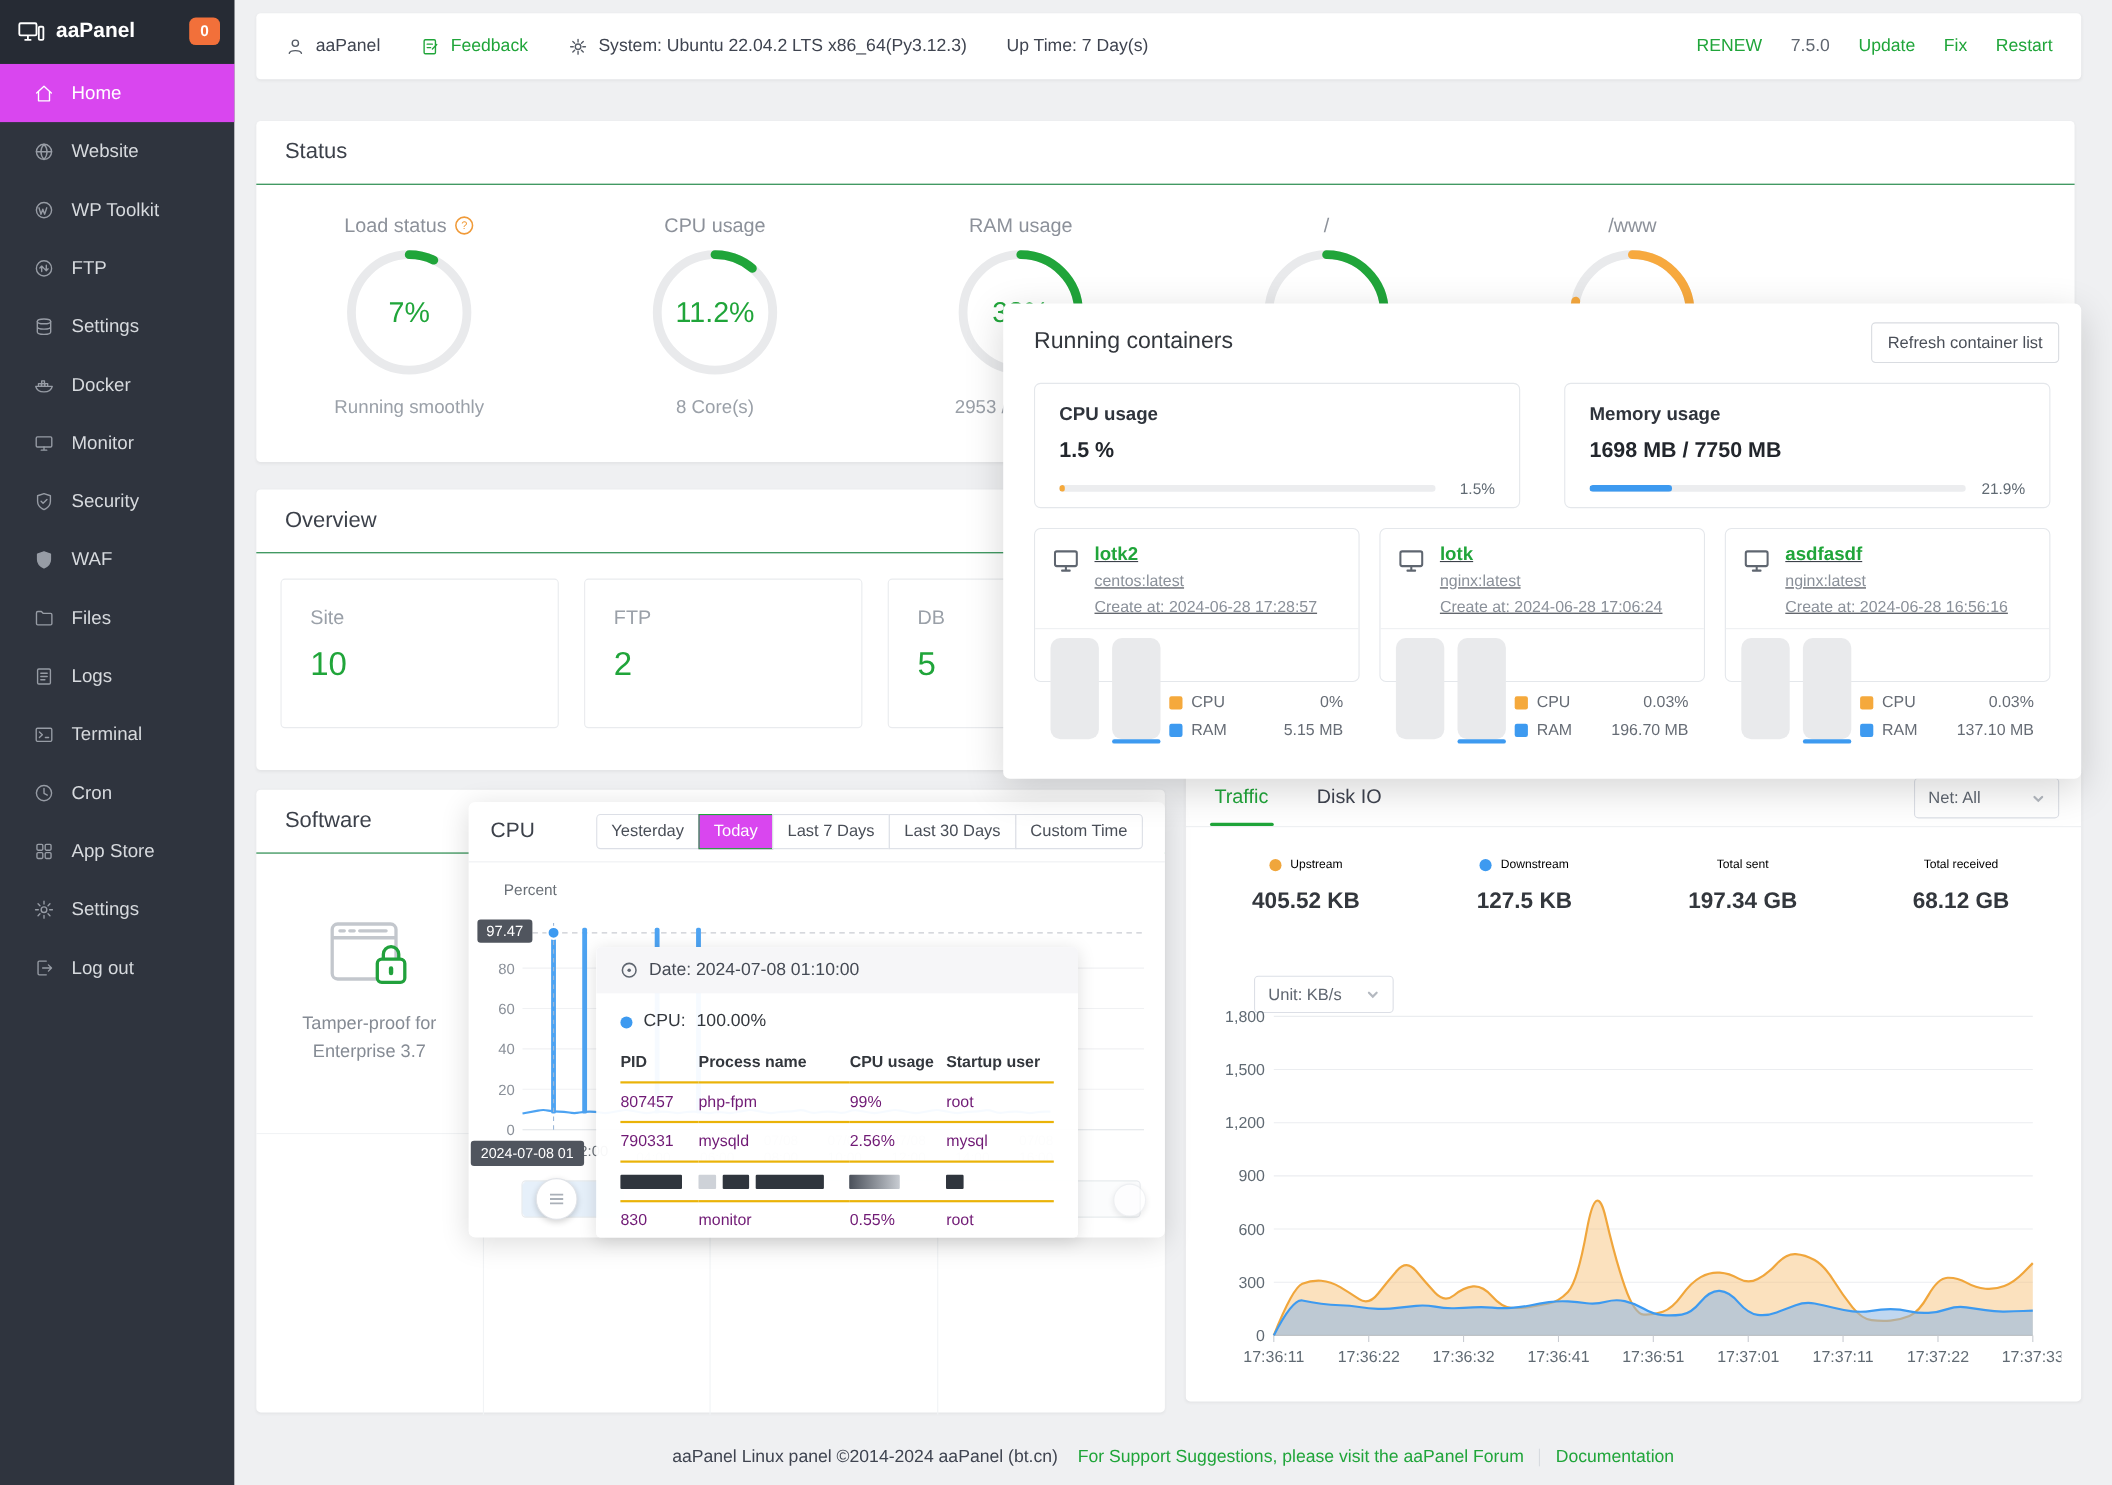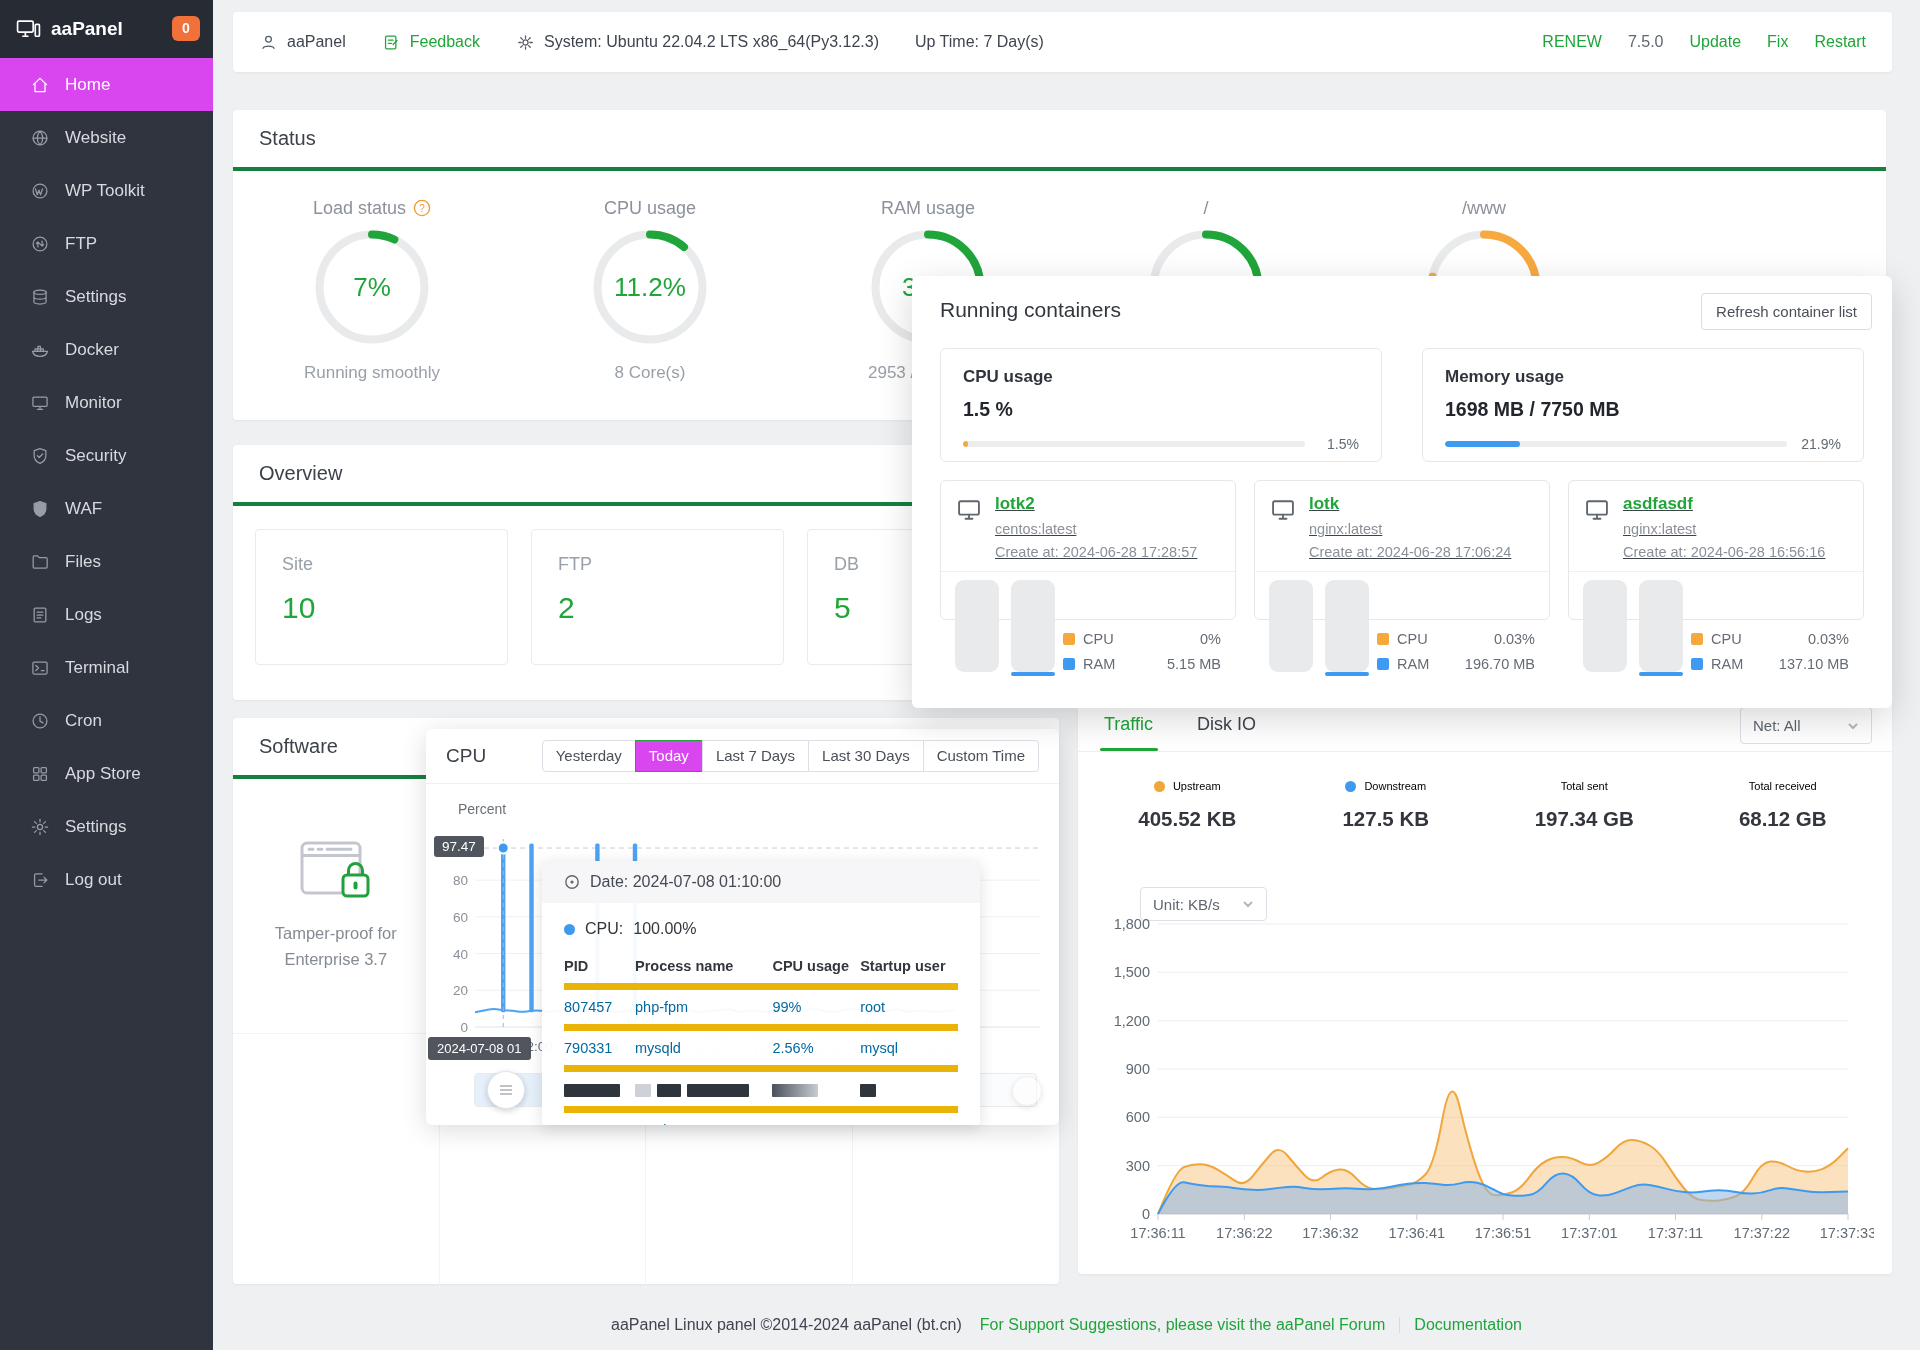--- a/index.html
+++ b/index.html
@@ -15,21 +15,21 @@
   .side-item{height:53px;display:flex;align-items:center;gap:15px;padding-left:30px;cursor:pointer;}
   .side-item .side-ic{width:20px;height:20px;color:#979ca5;display:flex;align-items:center;}
   .side-item .side-label{font-size:17px;color:#d7dade;}
   .side-item.active{background:#d946ef;}
   .side-item.active .side-label{color:#fff;}
   .side-item.active .side-ic{color:#fff;}
   .side-ic svg{width:20px;height:20px;fill:none;stroke:currentColor;stroke-width:1.5;stroke-linecap:round;stroke-linejoin:round;}
   
   #main{position:absolute;left:213px;top:0;width:1707px;height:1350px;}
   .card{position:absolute;background:#fff;border-radius:4px;box-shadow:0 1px 3px rgba(0,0,0,0.05);}
-  .card-title{font-size:20px;color:#3c414a;padding:17px 26px;border-bottom:4px solid #15803d;}
+  .card-title{font-size:20px;color:#3c414a;padding:17px 26px;border-bottom:1px solid #15803d;}
   
   #header-card{left:20px;top:12px;width:1659px;height:60px;display:flex;align-items:center;padding:0 26px;box-sizing:border-box;}
   .hdr-item{display:flex;align-items:center;gap:9px;font-size:16px;color:#3f4450;margin-right:36px;cursor:pointer;}
   .hdr-item svg{width:19px;height:19px;fill:none;stroke:#565c66;stroke-width:1.6;stroke-linecap:round;stroke-linejoin:round;}
   .hdr-item.green, .hdr-item.green svg{color:#20a53a;stroke:#20a53a;}
   #header-spacer{flex:1;}
   .hdr-action{font-size:16px;margin-left:26px;cursor:pointer;color:#20a53a;}
   .hdr-action.gray{color:#5f6670;cursor:default;}
   
   #status-card{left:20px;top:110px;width:1653px;height:310px;}
@@ -99,21 +99,21 @@
   #handle-right{right:-6px;width:28px;height:28px;top:2px;opacity:0.5;}
   
   #cpu-tooltip{position:absolute;left:116px;top:132px;width:438px;height:264px;background:rgba(255,255,255,0.95);
       border-radius:4px;box-shadow:0 3px 16px rgba(0,0,0,0.13);z-index:10;overflow:hidden;}
   #tt-date{background:rgba(245,246,248,0.95);padding:12px 22px;font-size:16px;color:#454a54;display:flex;align-items:center;gap:10px;}
   #tt-date svg{width:16px;height:16px;}
   #tt-series{display:flex;align-items:center;gap:10px;padding:17px 22px 4px;font-size:16px;color:#33373d;}
   #tt-series .dot{width:11px;height:11px;border-radius:50%;background:#3d9af0;}
   #tt-table{margin:10px 22px 0;width:394px;border-collapse:collapse;}
   #tt-table th{font-size:14.5px;color:#33373d;text-align:left;padding:6px 0 9px;font-weight:bold;}
-  #tt-table td{font-size:14.5px;color:#0369a1;padding:9px 0;border-top:7px solid #eab308;margin-left:36px;}
+  #tt-table td{font-size:14.5px;color:#701a75;padding:9px 0;border-top:2px solid #eab308;margin-left:36px;}
   .redbar{display:inline-block;height:13px;background:#2f353d;border-radius:1px;vertical-align:middle;margin-right:6px;}
   .redbar.light{background:#ced2d8;}
   .redbar.grad{background:linear-gradient(90deg,#4a505a,#c8ccd2);}
   
   #containers-modal{position:absolute;left:699px;top:276px;width:980px;height:432px;background:#fff;border-radius:6px;
       box-shadow:0 10px 36px rgba(0,0,0,0.16);z-index:40;}
   #modal-title{position:absolute;left:28px;top:22px;font-size:21px;color:#33373d;}
   #refresh-btn{position:absolute;right:20px;top:17px;border:1px solid #d9dce1;border-radius:4px;background:#fff;
       font-size:15px;color:#4a4f58;padding:9px 14px;cursor:pointer;font-family:inherit;}
   #usage-row{position:absolute;left:28px;top:72px;right:28px;display:flex;gap:40px;}

